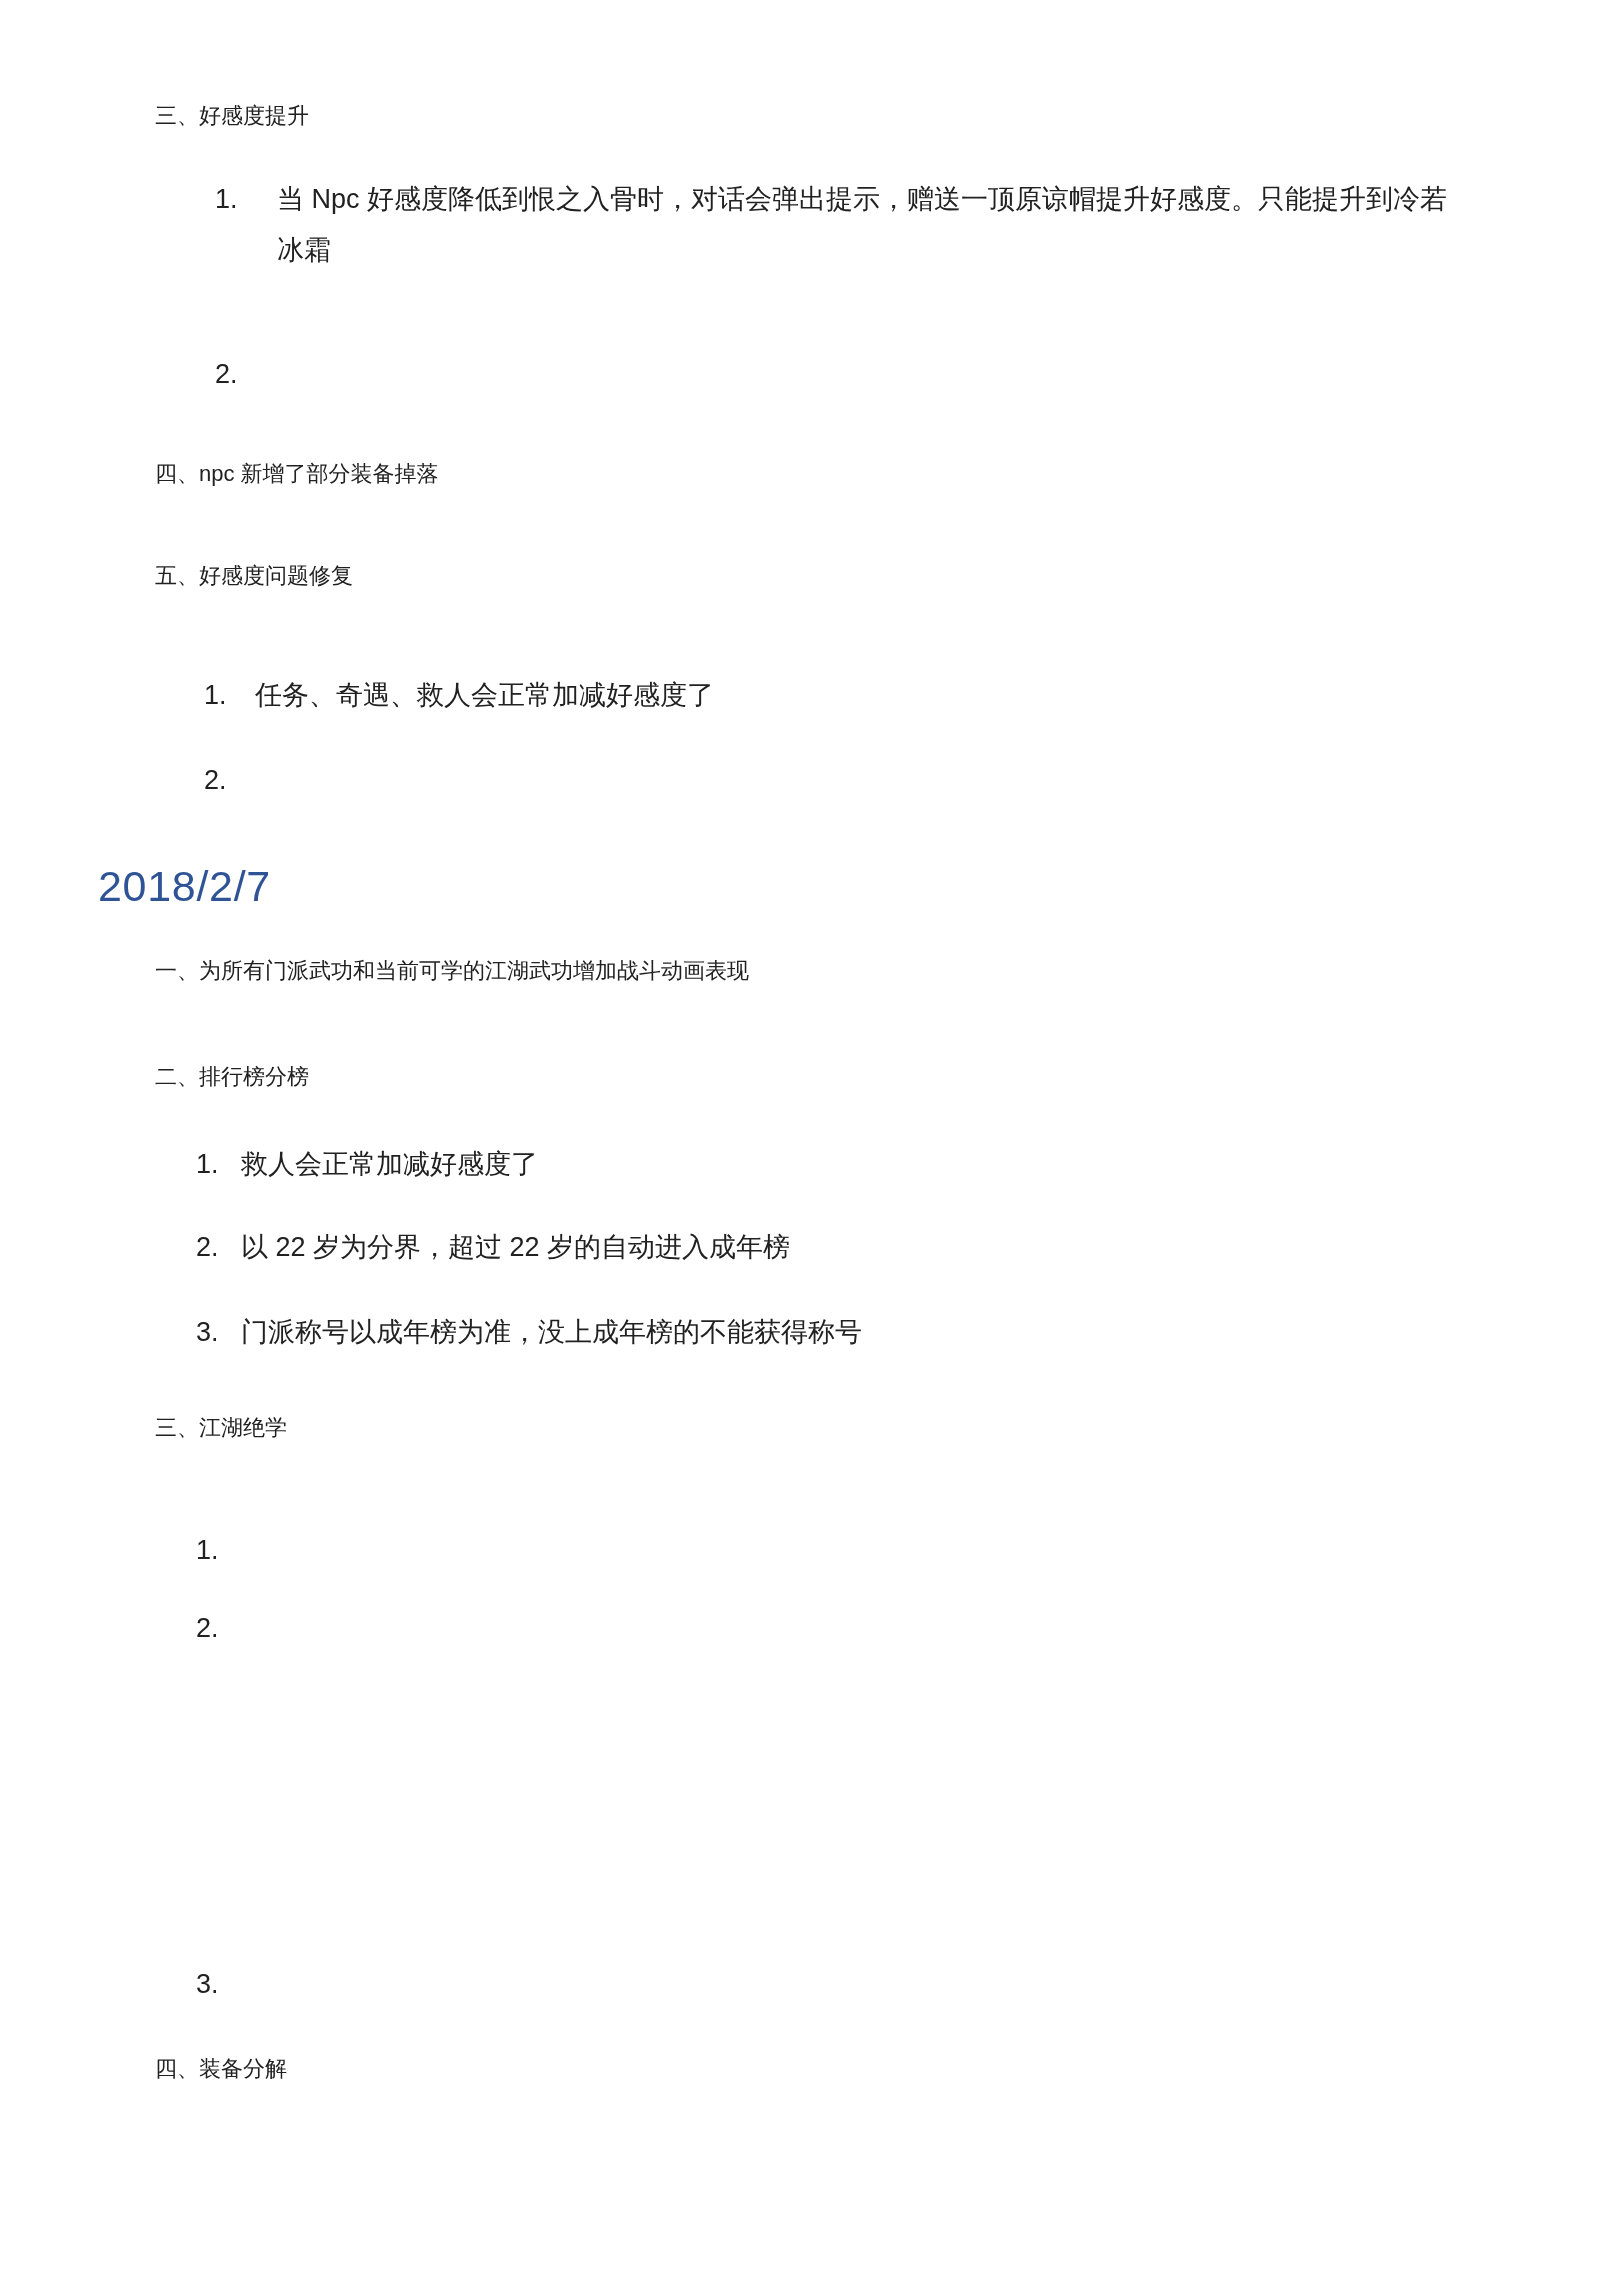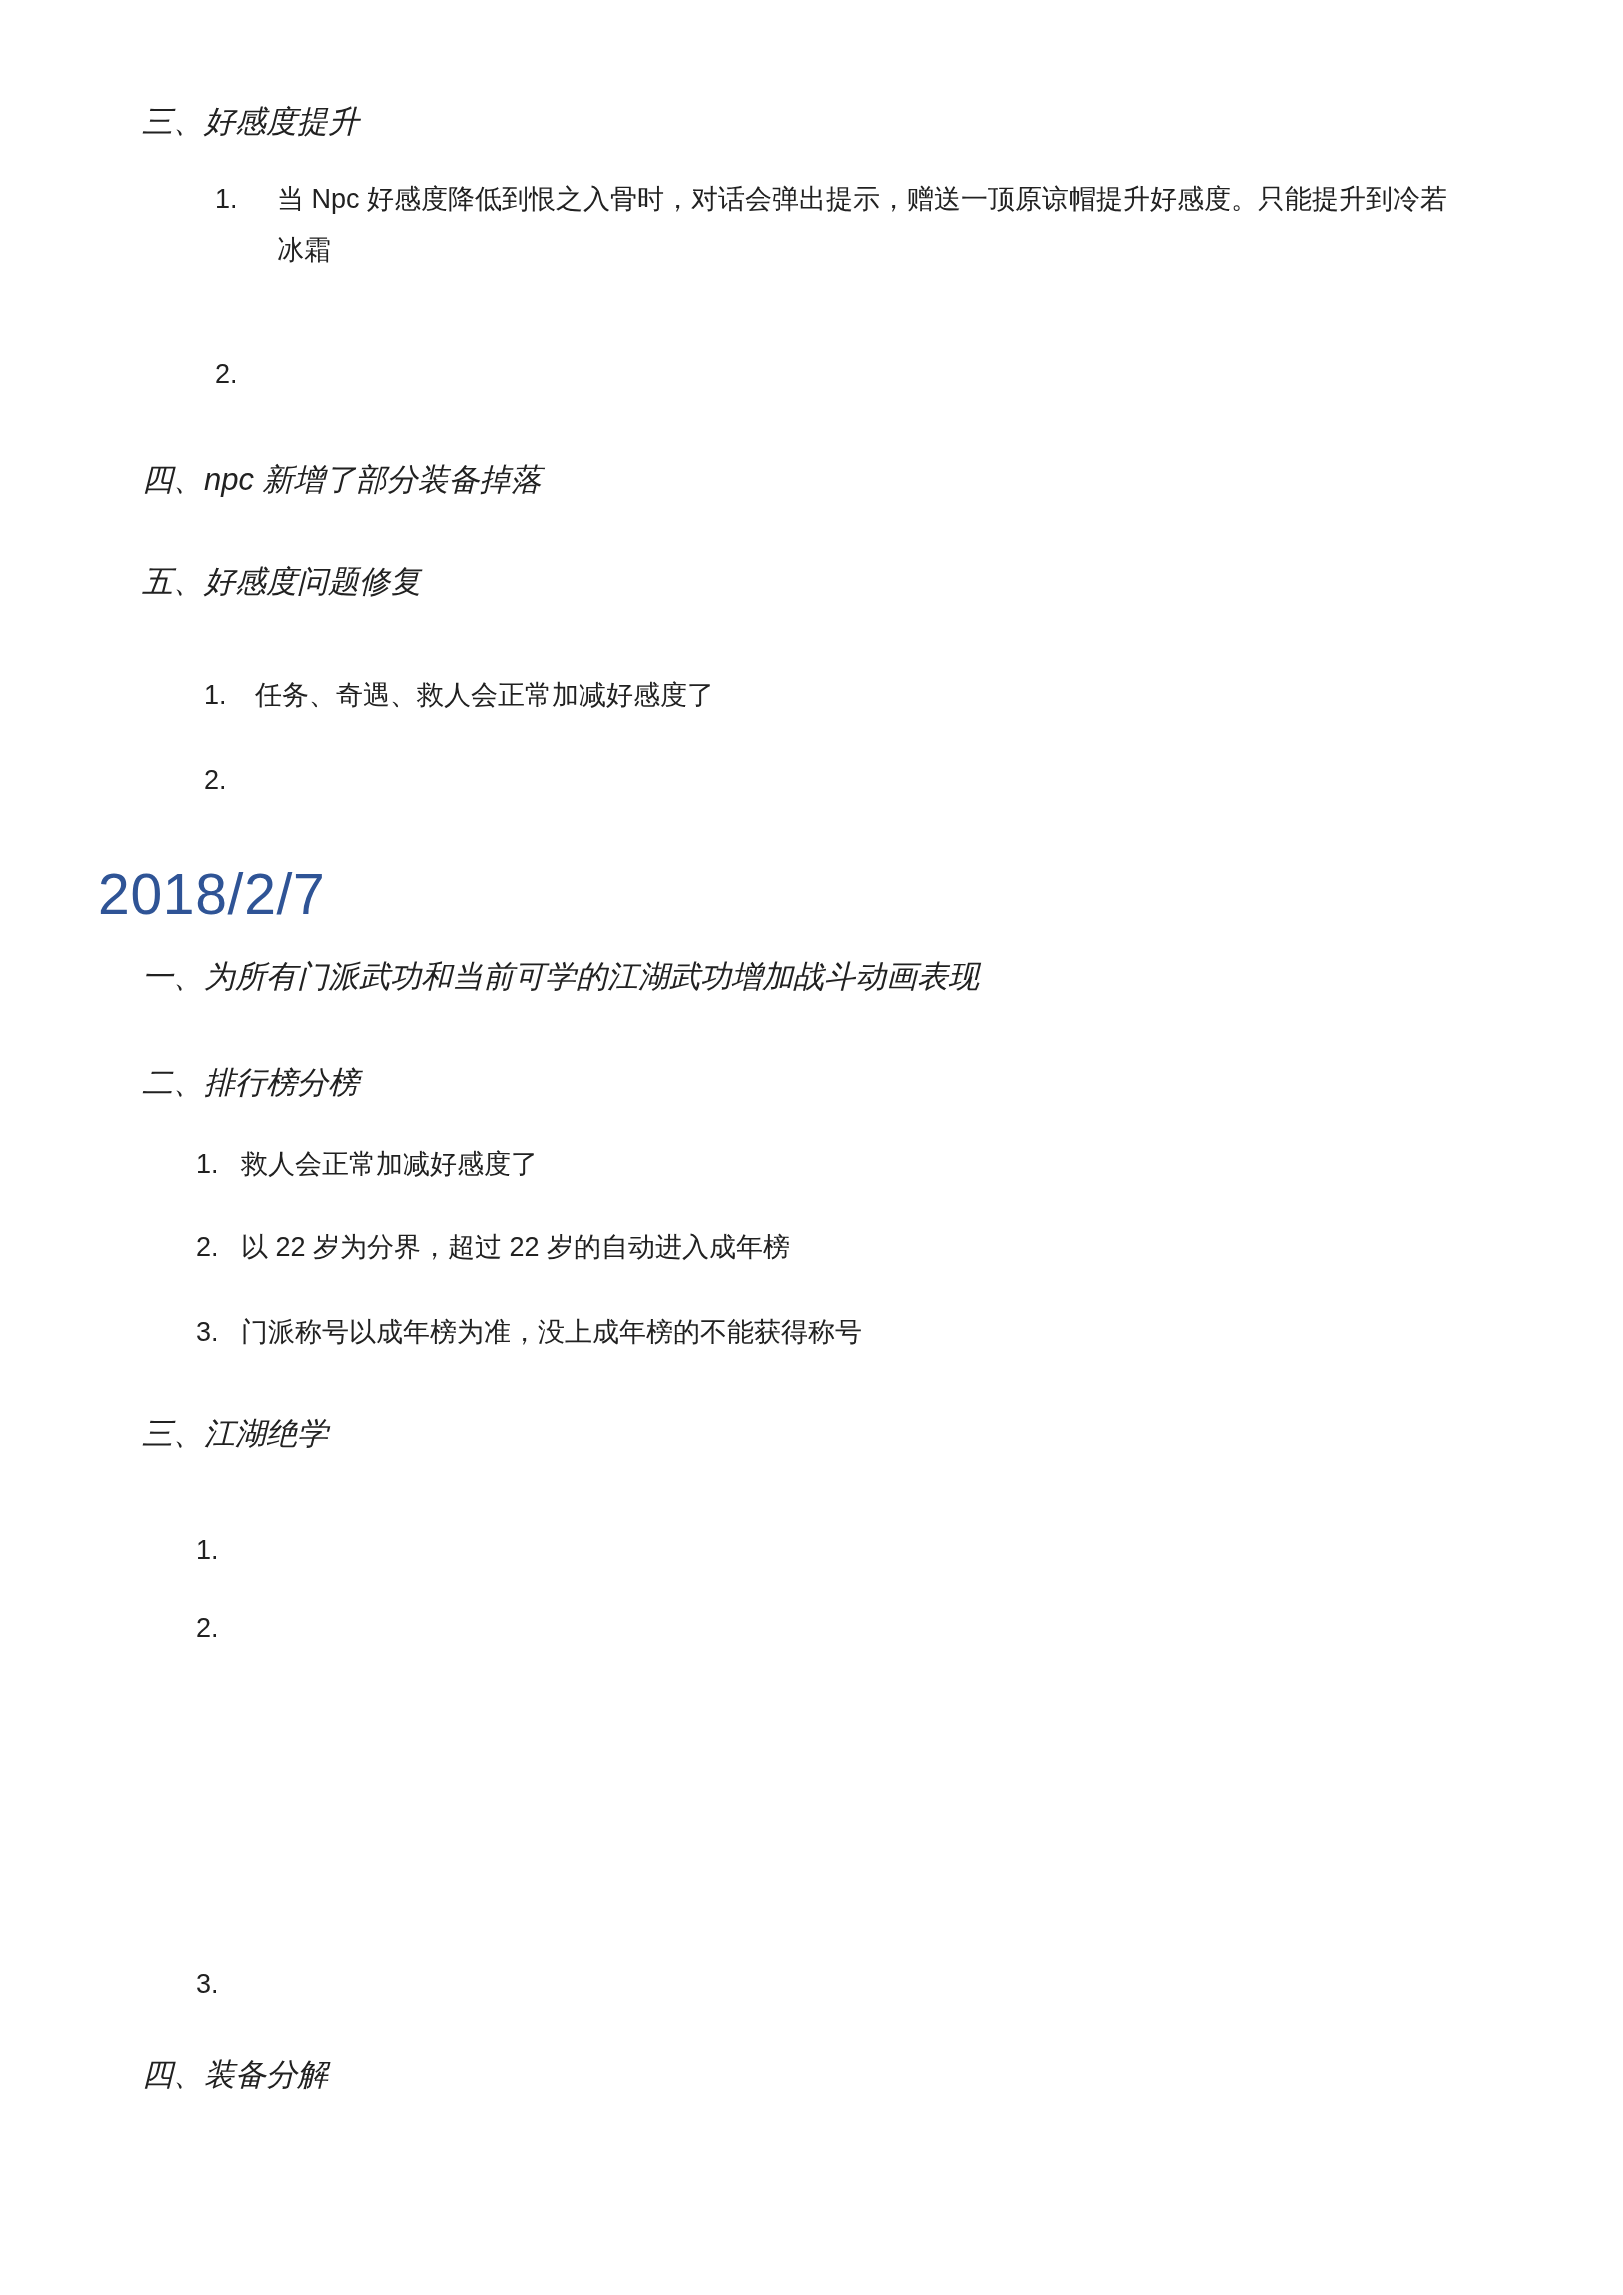--- a/index.html
+++ b/index.html
@@ -9,35 +9,34 @@
     height:2295px;
     margin:0 auto;
     background:var(--page-bg,#ffffff);
     font-family:"Liberation Sans","DejaVu Sans",sans-serif;
     color:var(--text-color,#212121);
     overflow:hidden;
   }
   .h1{
     position:absolute;
     left:98px;
-    font-size:57px;
+    font-size:43px;
     font-weight:400;
     letter-spacing:0.7px;
     color:var(--heading-color,#2F5496);
     line-height:1.15;
     white-space:nowrap;
   }
   .h2{
     position:absolute;
-    left:142px;
-    font-size:31px;
+    left:155px;
+    font-size:22px;
     font-weight:400;
     line-height:1.2;
     white-space:nowrap;
-    font-style:italic;
   }
   .li{
     position:absolute;
     left:0;
     right:0;
     font-size:27px;
     line-height:51px;
   }
   .li .num{
     position:absolute;

